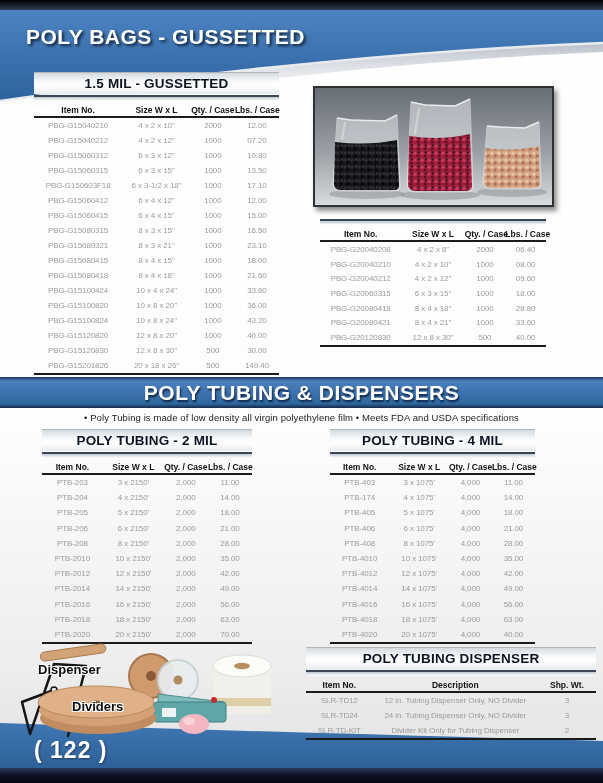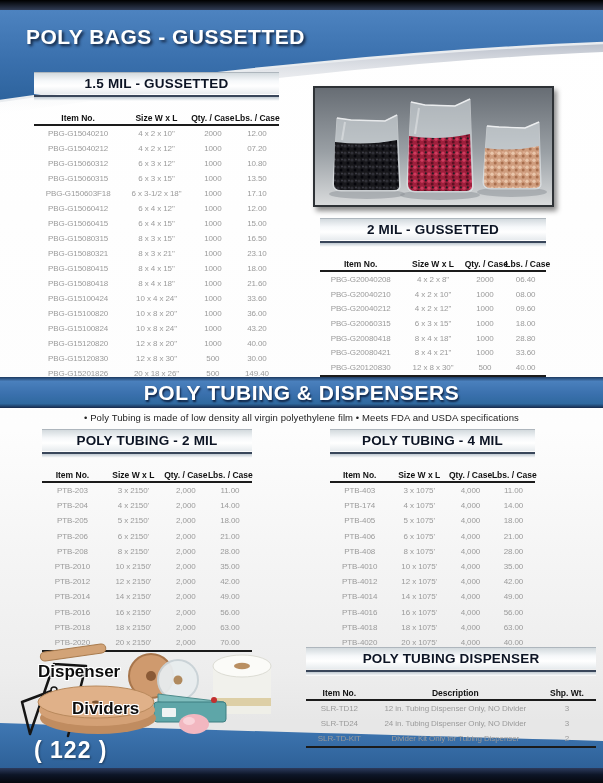--- a/index.html
+++ b/index.html
@@ -39,21 +39,21 @@
     border-top:1px solid #aeb6bd;
     background:linear-gradient(180deg,#d3dade 0%,#f6f8fa 38%,#ffffff 62%,#e7ebee 100%);
     font-size:13.5px;font-weight:bold;color:#0c1424;letter-spacing:.2px;
     white-space:nowrap;
   }
   .tsep{
     height:4px;margin-top:1px;
     border-top:2px solid #39465a;
     background:linear-gradient(180deg,#bfc9d1 0%,#ffffff 100%);
   }
-  .thead{display:flex;align-items:center;height:13px;margin-top:10px;border-bottom:2px solid #1b1b1b;justify-content:space-between;}
+  .thead{display:flex;align-items:center;height:13px;margin-top:2px;border-bottom:2px solid #1b1b1b;justify-content:space-between;}
   .hcell{font-size:8.5px;font-weight:bold;color:#111;text-align:center;white-space:nowrap;}
   .tbody{border-bottom:2px solid #1b1b1b;}
   .trow{display:flex;align-items:center;height:var(--rh,15px);}
   .tcell{font-size:8px;color:#9b9b9b;text-align:center;white-space:nowrap;letter-spacing:-.1px;}
 
   .cols-a .hcell:nth-child(1),.cols-a .tcell:nth-child(1){width:36%;}
   .cols-a .hcell:nth-child(2),.cols-a .tcell:nth-child(2){width:28%;}
   .cols-a .hcell:nth-child(3),.cols-a .tcell:nth-child(3){width:18%;}
   .cols-a .hcell:nth-child(4),.cols-a .tcell:nth-child(4){width:18%;}
 
@@ -67,21 +67,21 @@
   .cols-c .hcell:nth-child(3),.cols-c .tcell:nth-child(3){width:20%;}
 
   
   .photo{
     position:absolute;left:313px;top:86px;width:237px;height:117px;
     border:2px solid #2e3236;box-shadow:3px 4px 5px rgba(0,0,0,.45);
   }
 
   
   .ill-label{
-    position:absolute;font-size:17px;font-weight:bold;color:#0d0d0d;
+    position:absolute;font-size:13px;font-weight:bold;color:#0d0d0d;
     text-shadow:1px 1px 0 #fff,-1px -1px 0 #fff,1px -1px 0 #fff,-1px 1px 0 #fff;
     white-space:nowrap;
     text-align:right;
   }
   .page-number{
     position:absolute;left:34px;top:737px;
     font-size:23px;font-weight:bold;color:#fff;letter-spacing:1px;
     text-shadow:1px 1px 2px rgba(0,0,0,.4);white-space:nowrap;
   }
 </style>
@@ -294,23 +294,20 @@
 
       <g>
         <path d="M172,38 L168,94 Q168,101 176,101 L220,101 Q227,101 226,94 L224,34 L210,40 L184,39 Z" fill="#e3e9ec" opacity=".55" stroke="#f0f3f5" stroke-width="1"></path>
         <path d="M170,60 L169,94 Q169,100 176,100 L219,100 Q226,100 225,94 L224,58 Q198,64 170,60 Z" fill="url(#patTan)"></path>
         <path d="M172,38 L184,39 L210,40 L224,34" fill="none" stroke="#f4f6f7" stroke-width="1.4" opacity=".85"></path>
       </g>
     </svg>
   </div>
 
   <section class="tblock" style="left:320px;top:218px;width:226px;--rh:14.7px">
-    <div class="ttitle">
-      <span>2 MIL - GUSSETTED</span>
-    </div>
     <div class="tsep"></div>
     <div class="thead cols-a">
         <div class="hcell">Item No.</div>
         <div class="hcell">Size W x L</div>
         <div class="hcell">Qty. / Case</div>
         <div class="hcell">Lbs. / Case</div>
       </div>
     <div class="tbody cols-a">
         <div class="trow">
           <div class="tcell">PBG-G20040208</div>

